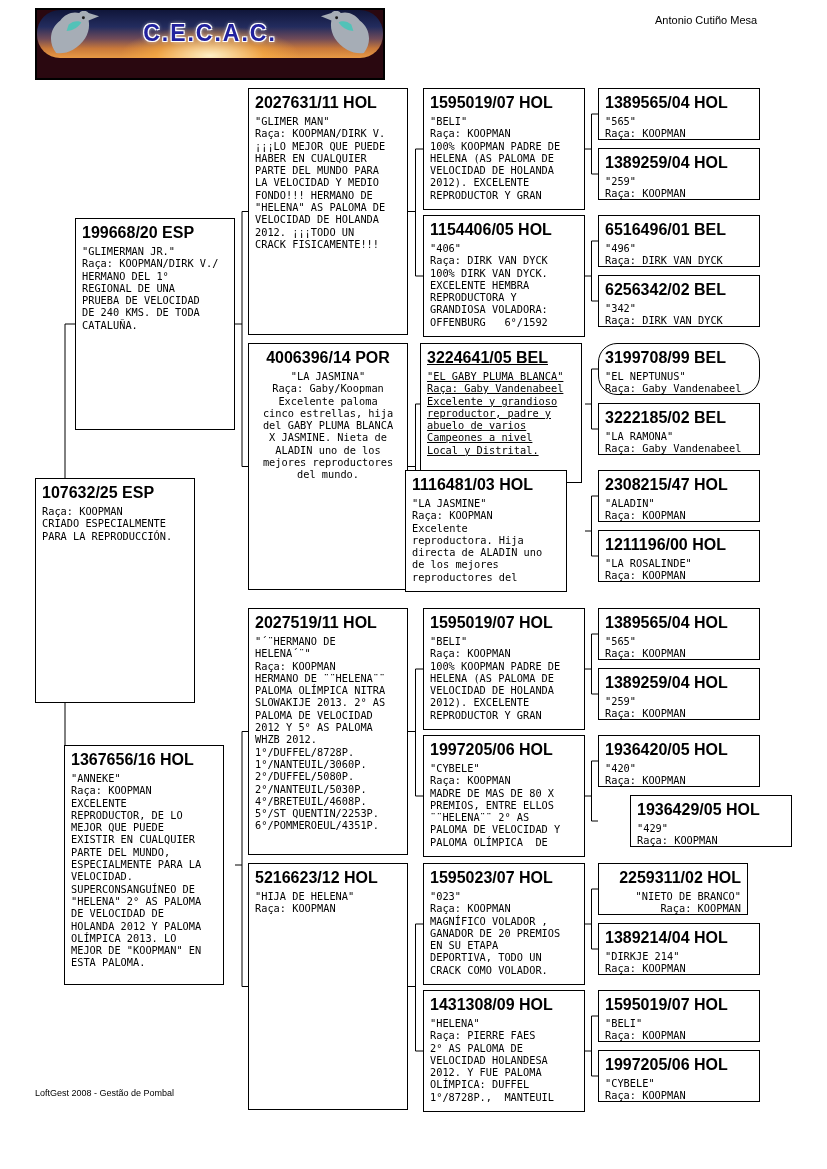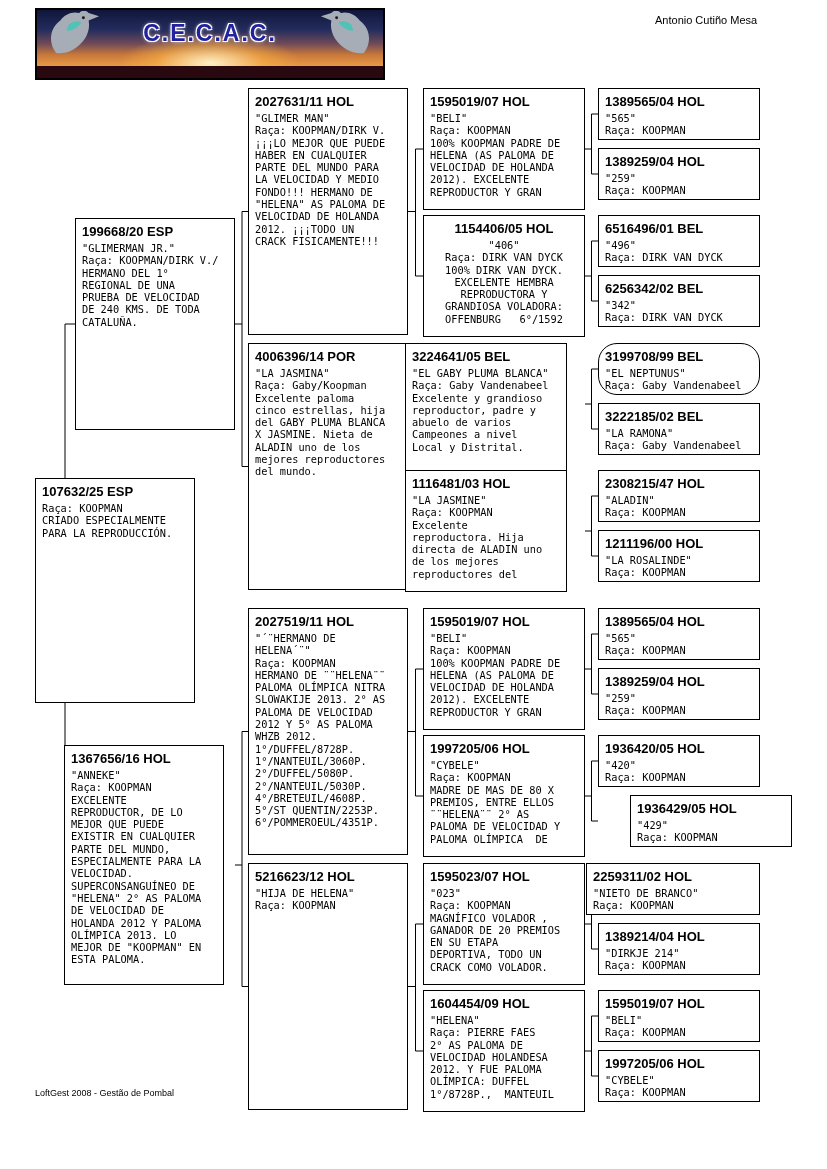--- a/index.html
+++ b/index.html
@@ -1,42 +1,42 @@
 <!DOCTYPE html>
 <html><head>
 <meta charset="utf-8">
 <style>
   html,body{margin:0;padding:0;background:#e8e8e8;}
   .page{position:relative;width:827px;height:1169px;background:#fff;margin:0 auto;overflow:hidden;
         font-family:"Liberation Sans",sans-serif;color:#000;}
   
   .banner{position:absolute;left:35px;top:8px;width:350px;height:72px;border:2px solid #000;
           box-sizing:border-box;overflow:hidden;background:#2a0810;}
-  .banner-sky{position:absolute;left:0;top:0;width:100%;height:56px;
+  .banner-sky{position:absolute;left:0;top:0;width:100%;height:48px;
      background:
        radial-gradient(ellipse 120px 40px at 50% 95%, rgba(255,244,205,.95), rgba(255,180,70,.55) 45%, rgba(255,140,40,0) 75%),
-       linear-gradient(180deg,#10163a 0%,#232c5e 35%,#6f4a58 60%,#c8783a 80%,#e89a45 100%);}
+       linear-gradient(180deg,#10163a 0%,#232c5e 35%,#6f4a58 60%,#c8783a 80%,#e89a45 100%); border-radius: 23px;}
   .banner-title{position:absolute;left:0;top:10px;width:100%;text-align:center;
      font-weight:bold;font-size:23px;letter-spacing:2px;color:#22229e;
      text-shadow:-1px -1px 0 #fff,1px -1px 0 #fff,-1px 1px 0 #fff,1px 1px 0 #fff,0 0 4px #fff;}
   .pigeon{position:absolute;top:1px;}
   .pigeon.left{left:6px;}
   .pigeon.right{right:6px;transform:scaleX(-1);}
   .banner-strip{position:absolute;left:0;top:46px;width:100%;height:26px;
      background:linear-gradient(180deg,#55101d,#38060f);text-align:center;}
   .banner-subtitle{font-weight:bold;font-size:8.5px;letter-spacing:.4px;color:#3fe3e6;
      text-shadow:0 0 2px #001133;margin-top:1px;white-space:nowrap;}
   .banner-address{font-weight:bold;font-size:6.4px;letter-spacing:.3px;color:#fff;margin-top:1px;white-space:nowrap;}
   .banner-contact{font-weight:bold;font-size:6.4px;letter-spacing:.3px;color:#fff;margin-top:1px;white-space:nowrap;}
   
   .author{position:absolute;left:655px;top:14px;font-size:11px;}
   .footer{position:absolute;left:35px;top:1088px;font-size:9px;}
   
   .box{position:absolute;background:#fff;border:1px solid #000;box-sizing:border-box;padding:5px 6px;overflow:hidden;}
-  .box .ring{font-family:"Liberation Sans",sans-serif;font-weight:bold;font-size:13px;margin-bottom:3px;white-space:nowrap;}
+  .box .ring{font-family:"Liberation Sans",sans-serif;font-weight:bold;font-size:16px;margin-bottom:3px;white-space:nowrap;}
   .box .desc{font-family:"DejaVu Sans Mono",monospace;font-size:10.3px;line-height:12.3px;white-space:pre-wrap;}
   .connectors{position:absolute;left:0;top:0;pointer-events:none;}
 </style>
 </head>
 <body>
 
 <div class="page">
 
   <div class="banner">
     <div class="banner-sky">
@@ -118,21 +118,21 @@
 ¡¡¡LO MEJOR QUE PUEDE
 HABER EN CUALQUIER
 PARTE DEL MUNDO PARA
 LA VELOCIDAD Y MEDIO
 FONDO!!! HERMANO DE
 "HELENA" AS PALOMA DE
 VELOCIDAD DE HOLANDA
 2012. ¡¡¡TODO UN
 CRACK FISICAMENTE!!!</div>
   </div>
-  <div class="box" style="left:248px;top:343px;width:160px;height:247px;">
+  <div class="box" style="left:248px;top:343px;width:160px;height:247px;text-align:center;">
     <div class="ring">4006396/14 POR</div>
     <div class="desc">"LA JASMINA"
 Raça: Gaby/Koopman
 Excelente paloma
 cinco estrellas, hija
 del GABY PLUMA BLANCA
 X JASMINE. Nieta de
 ALADIN uno de los
 mejores reproductores
 del mundo.</div>
@@ -165,31 +165,31 @@
   <div class="box" style="left:423px;top:88px;width:162px;height:122px;">
     <div class="ring">1595019/07 HOL</div>
     <div class="desc">"BELI"
 Raça: KOOPMAN
 100% KOOPMAN PADRE DE
 HELENA (AS PALOMA DE
 VELOCIDAD DE HOLANDA
 2012). EXCELENTE
 REPRODUCTOR Y GRAN</div>
   </div>
-  <div class="box" style="left:423px;top:215px;width:162px;height:122px;text-align:center;">
+  <div class="box" style="left:423px;top:215px;width:162px;height:122px;">
     <div class="ring">1154406/05 HOL</div>
     <div class="desc">"406"
 Raça: DIRK VAN DYCK
 100% DIRK VAN DYCK.
 EXCELENTE HEMBRA
 REPRODUCTORA Y
 GRANDIOSA VOLADORA:
 OFFENBURG   6°/1592</div>
   </div>
-  <div class="box" style="left:405px;top:343px;width:162px;height:140px;">
+  <div class="box" style="left:420px;top:343px;width:162px;height:140px;text-decoration:underline;">
     <div class="ring">3224641/05 BEL</div>
     <div class="desc">"EL GABY PLUMA BLANCA"
 Raça: Gaby Vandenabeel
 Excelente y grandioso
 reproductor, padre y
 abuelo de varios
 Campeones a nivel
 Local y Distrital.</div>
   </div>
   <div class="box" style="left:405px;top:470px;width:162px;height:122px;">
@@ -226,21 +226,21 @@
     <div class="ring">1595023/07 HOL</div>
     <div class="desc">"023"
 Raça: KOOPMAN
 MAGNÍFICO VOLADOR ,
 GANADOR DE 20 PREMIOS
 EN SU ETAPA
 DEPORTIVA, TODO UN
 CRACK COMO VOLADOR.</div>
   </div>
   <div class="box" style="left:423px;top:990px;width:162px;height:122px;">
-    <div class="ring">1604454/09 HOL</div>
+    <div class="ring">1431308/09 HOL</div>
     <div class="desc">"HELENA"
 Raça: PIERRE FAES
 2° AS PALOMA DE
 VELOCIDAD HOLANDESA
 2012. Y FUE PALOMA
 OLÍMPICA: DUFFEL
 1°/8728P.,  MANTEUIL</div>
   </div>
 
   <div class="box" style="left:598px;top:88px;width:162px;height:52px;">
@@ -296,21 +296,21 @@
   <div class="box" style="left:598px;top:735px;width:162px;height:52px;">
     <div class="ring">1936420/05 HOL</div>
     <div class="desc">"420"
 Raça: KOOPMAN</div>
   </div>
   <div class="box" style="left:598px;top:795px;width:162px;height:52px;margin-left:32px;">
     <div class="ring">1936429/05 HOL</div>
     <div class="desc">"429"
 Raça: KOOPMAN</div>
   </div>
-  <div class="box" style="left:586px;top:863px;width:174px;height:52px;">
+  <div class="box" style="left:598px;top:863px;width:150px;height:52px;text-align:right;">
     <div class="ring">2259311/02 HOL</div>
     <div class="desc">"NIETO DE BRANCO"
 Raça: KOOPMAN</div>
   </div>
   <div class="box" style="left:598px;top:923px;width:162px;height:52px;">
     <div class="ring">1389214/04 HOL</div>
     <div class="desc">"DIRKJE 214"
 Raça: KOOPMAN</div>
   </div>
   <div class="box" style="left:598px;top:990px;width:162px;height:52px;">

